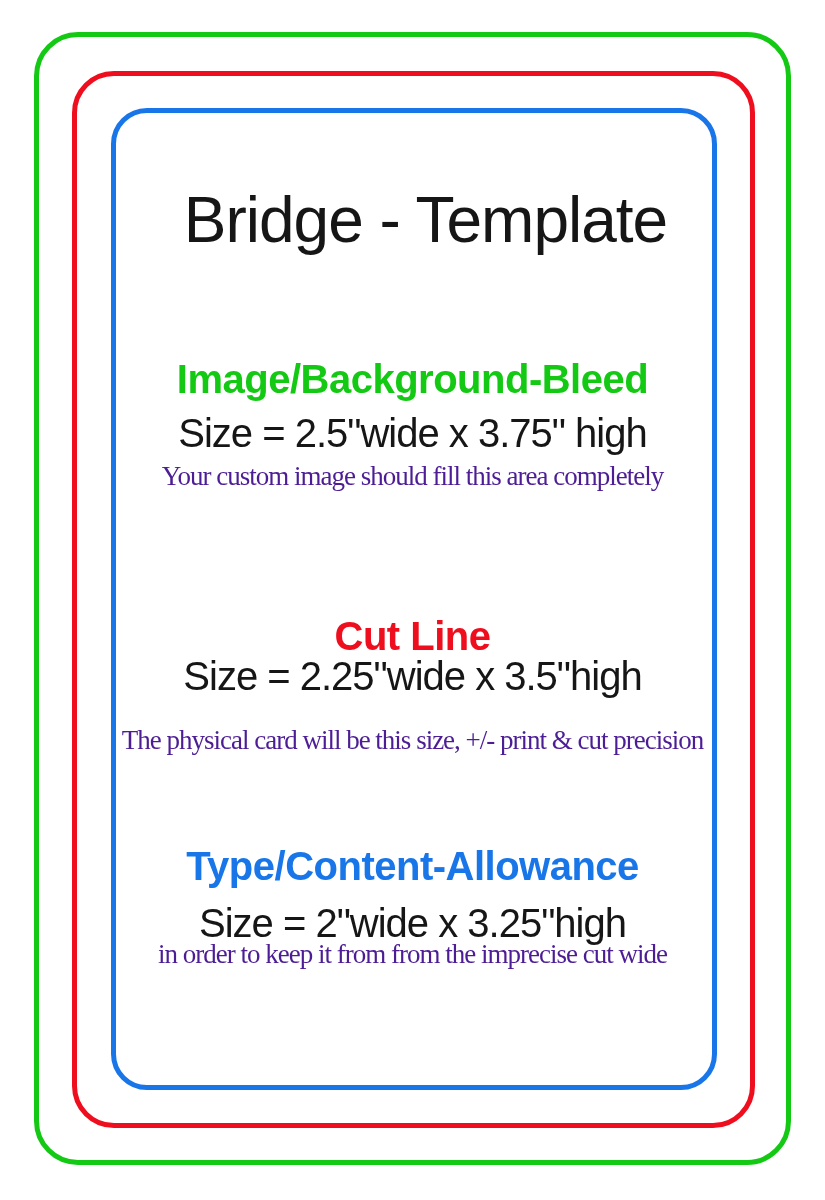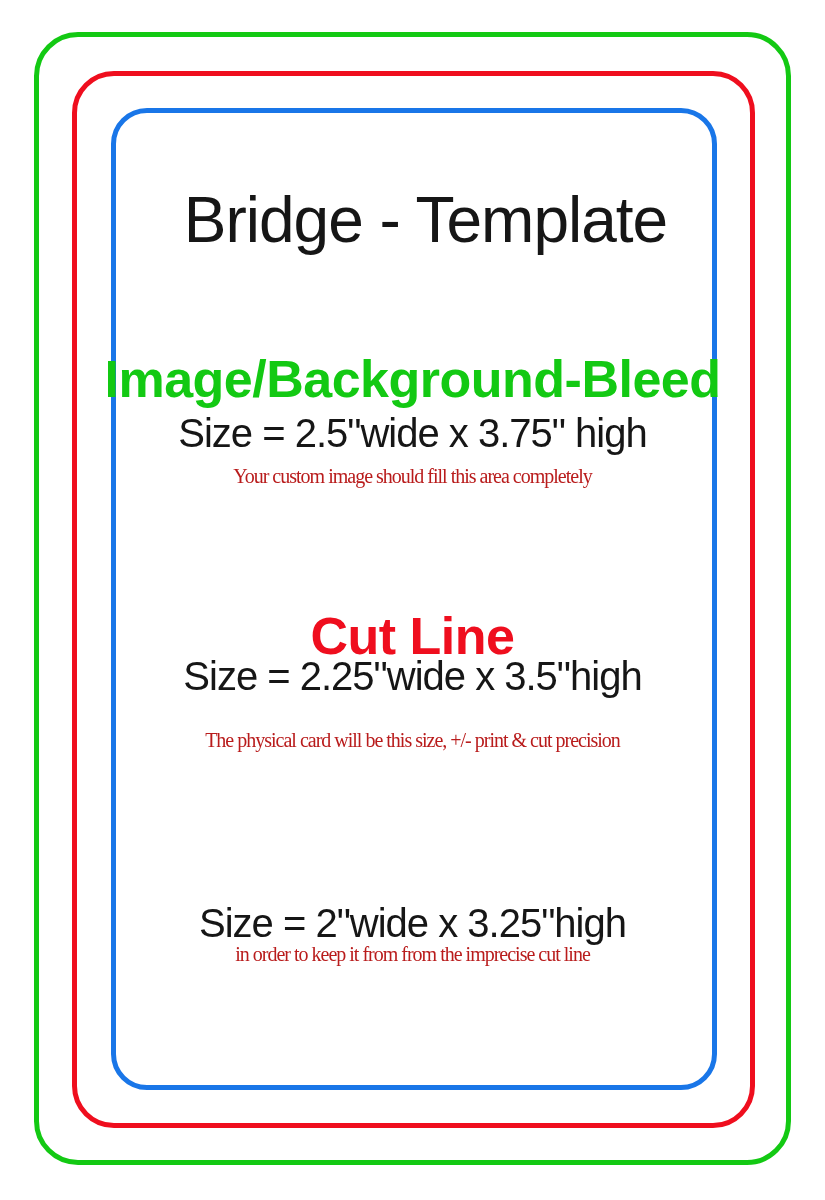--- a/index.html
+++ b/index.html
@@ -47,38 +47,38 @@
   }
   .title {
     top: 182px;
     font-size: 64px;
     font-weight: 400;
     letter-spacing: -1px;
     line-height: 1.2;
     margin-left: 13px;
   }
   .heading {
-    font-size: 52px;
+    font-size: 40px;
     font-weight: 700;
     letter-spacing: -0.5px;
     line-height: 46px;
   }
   .sizeline {
     font-size: 40px;
     font-weight: 400;
     letter-spacing: -1px;
     line-height: 48px;
     color: #161616;
   }
   .desc {
     font-family: "Liberation Serif", serif;
-    font-size: 20px;
+    font-size: 27px;
     letter-spacing: -1px;
     line-height: 24px;
-    color: #b91c1c;
+    color: #4c1d95;
   }
   .s1-heading { top: 356px; }
   .s1-size    { top: 409px; }
   .s1-desc    { top: 464px; }
   .s2-heading { top: 613px; }
   .s2-size    { top: 652px; }
   .s2-desc    { top: 698px; margin-top: 30px; }
   .s3-heading { top: 843px; }
   .s3-size    { top: 899px; }
   .s3-desc    { top: 942px; }
@@ -99,18 +99,19 @@
   <div class="textblock s1-desc">
     <div class="desc">Your custom image should fill this area completely</div>
   </div>
 
   <div class="textblock heading s2-heading" style="color: rgb(239, 14, 30);">Cut Line</div>
   <div class="textblock sizeline s2-size">Size = 2.25"wide x 3.5"high</div>
   <div class="textblock s2-desc">
     <div class="desc">The physical card will be this size, +/- print &amp; cut precision</div>
   </div>
 
+  <div class="textblock heading s3-heading" style="color: rgb(25, 118, 232);">Type/Content-Allowance</div>
   <div class="textblock sizeline s3-size">Size = 2"wide x 3.25"high</div>
   <div class="textblock s3-desc">
-    <div class="desc">in order to keep it from from the imprecise cut line</div>
+    <div class="desc">in order to keep it from from the imprecise cut wide</div>
   </div>
 
 </div>
 
 </body></html>

